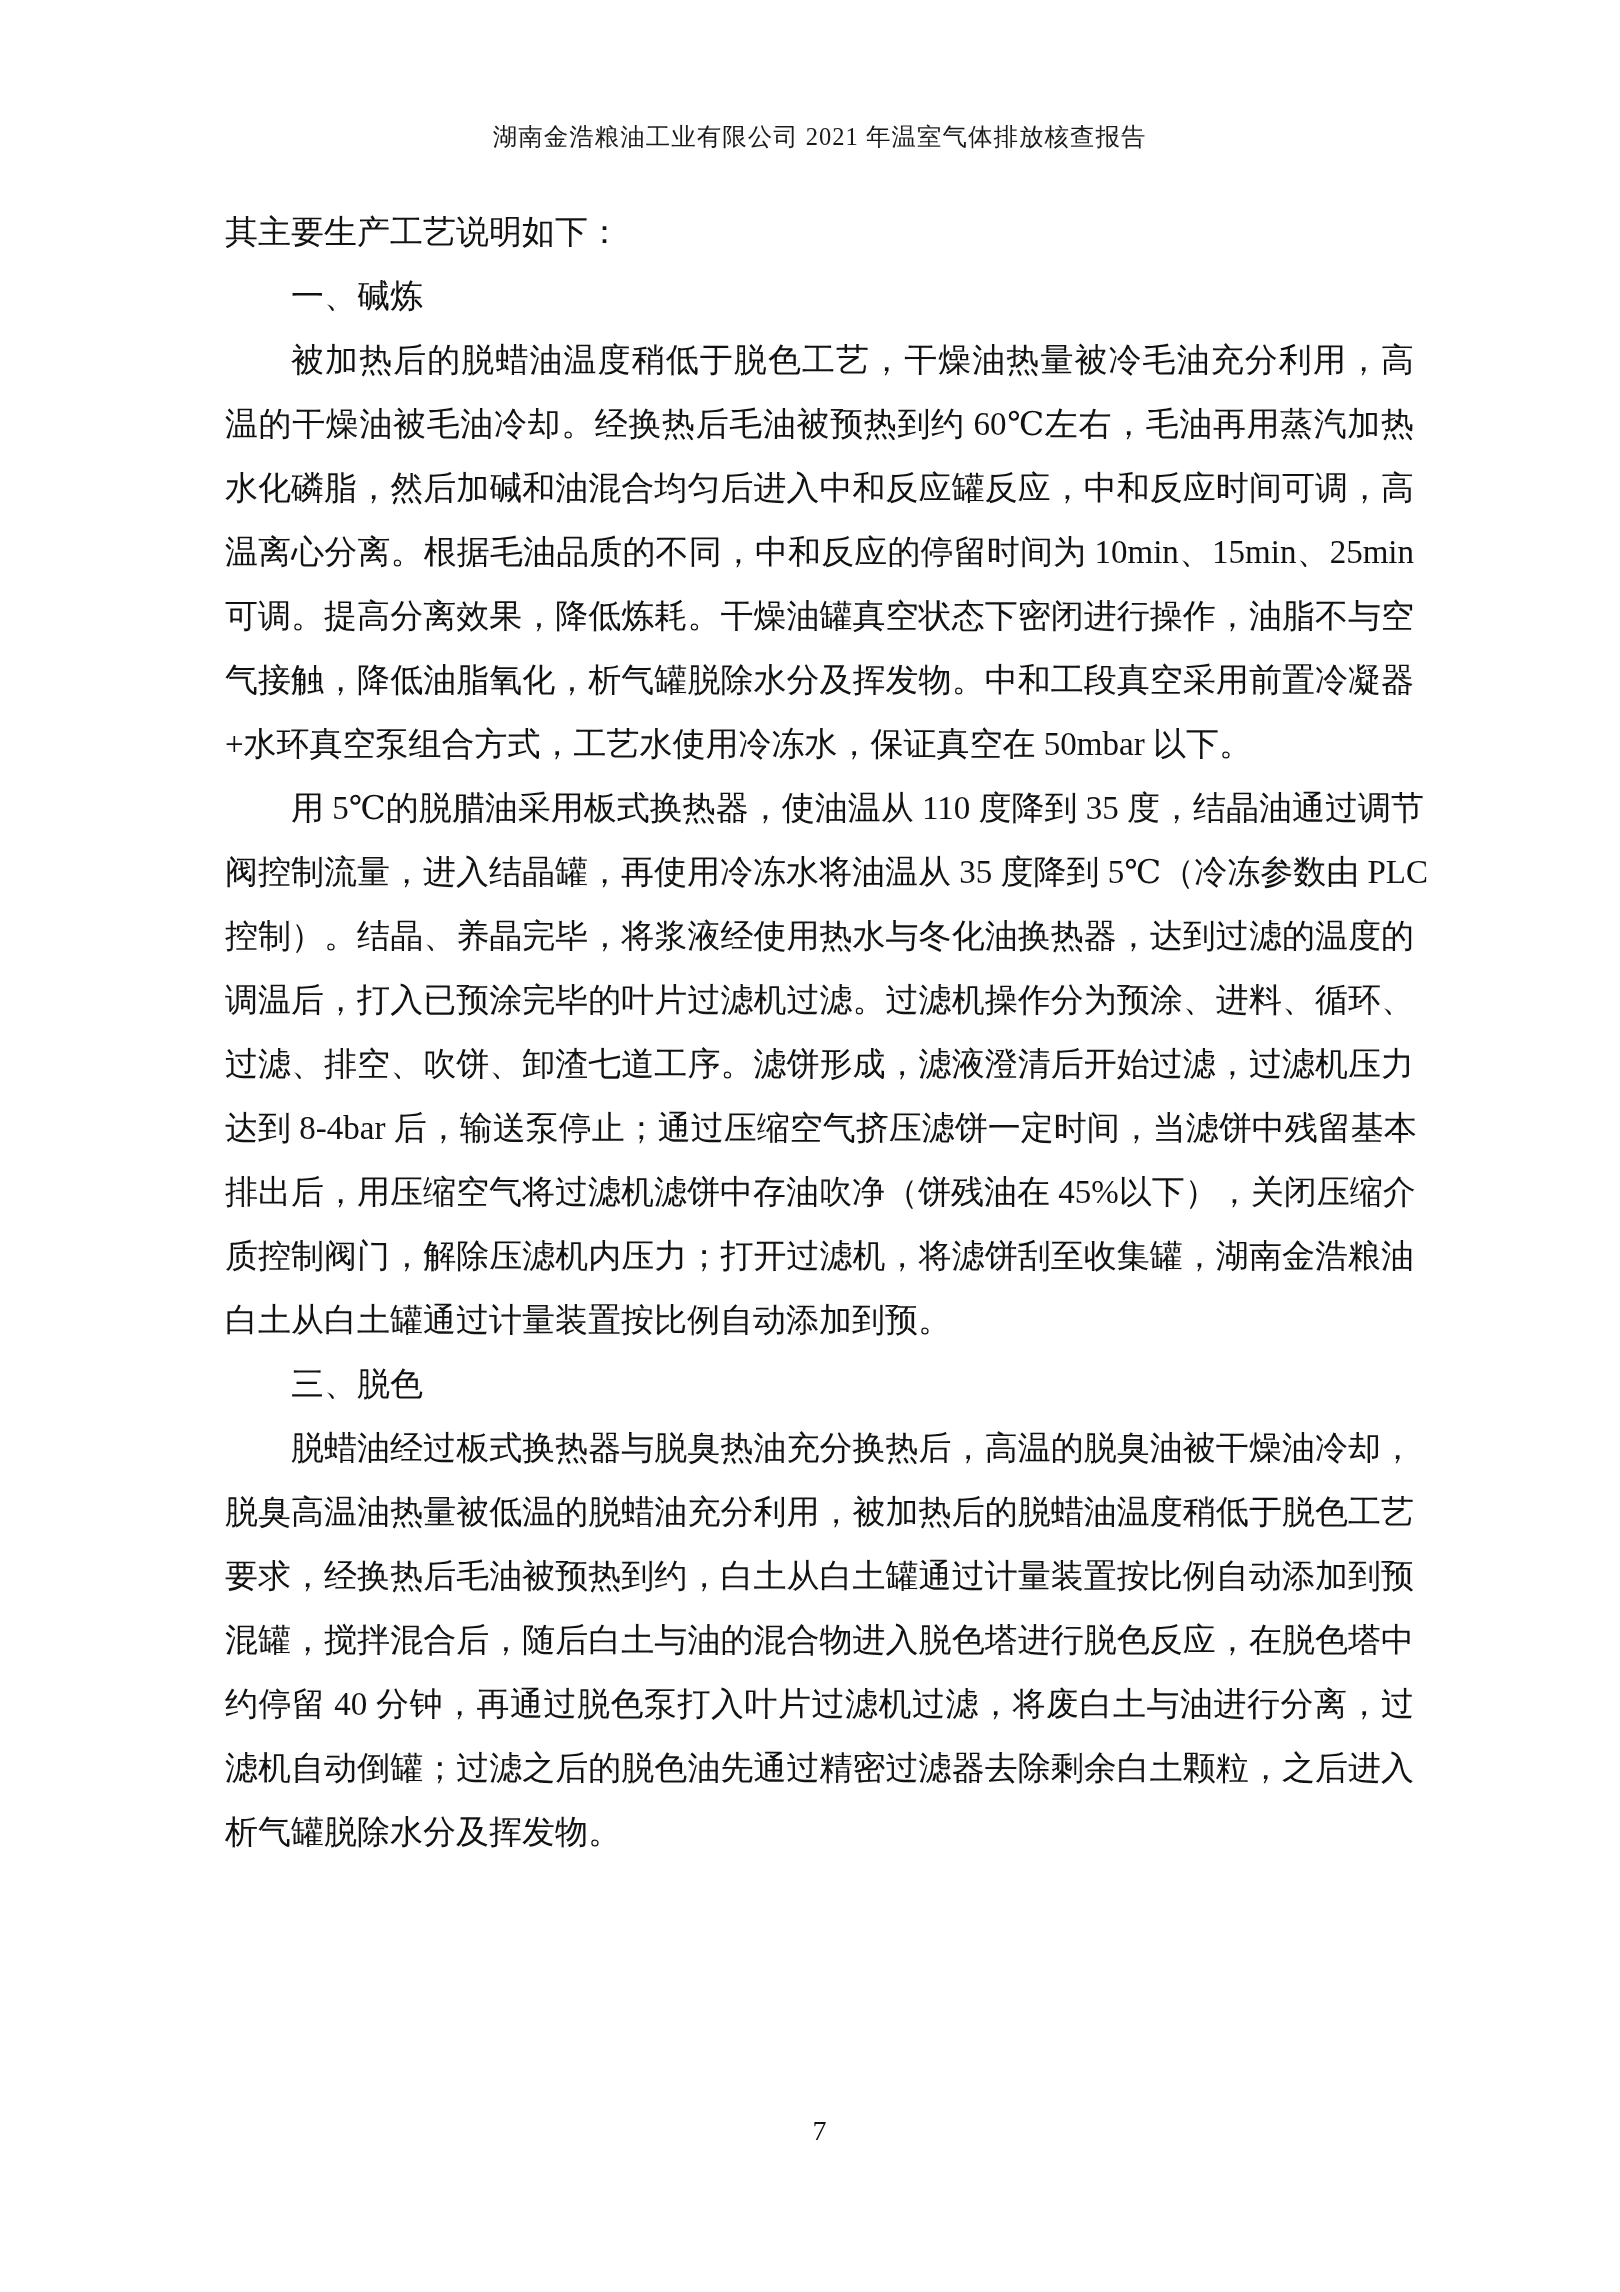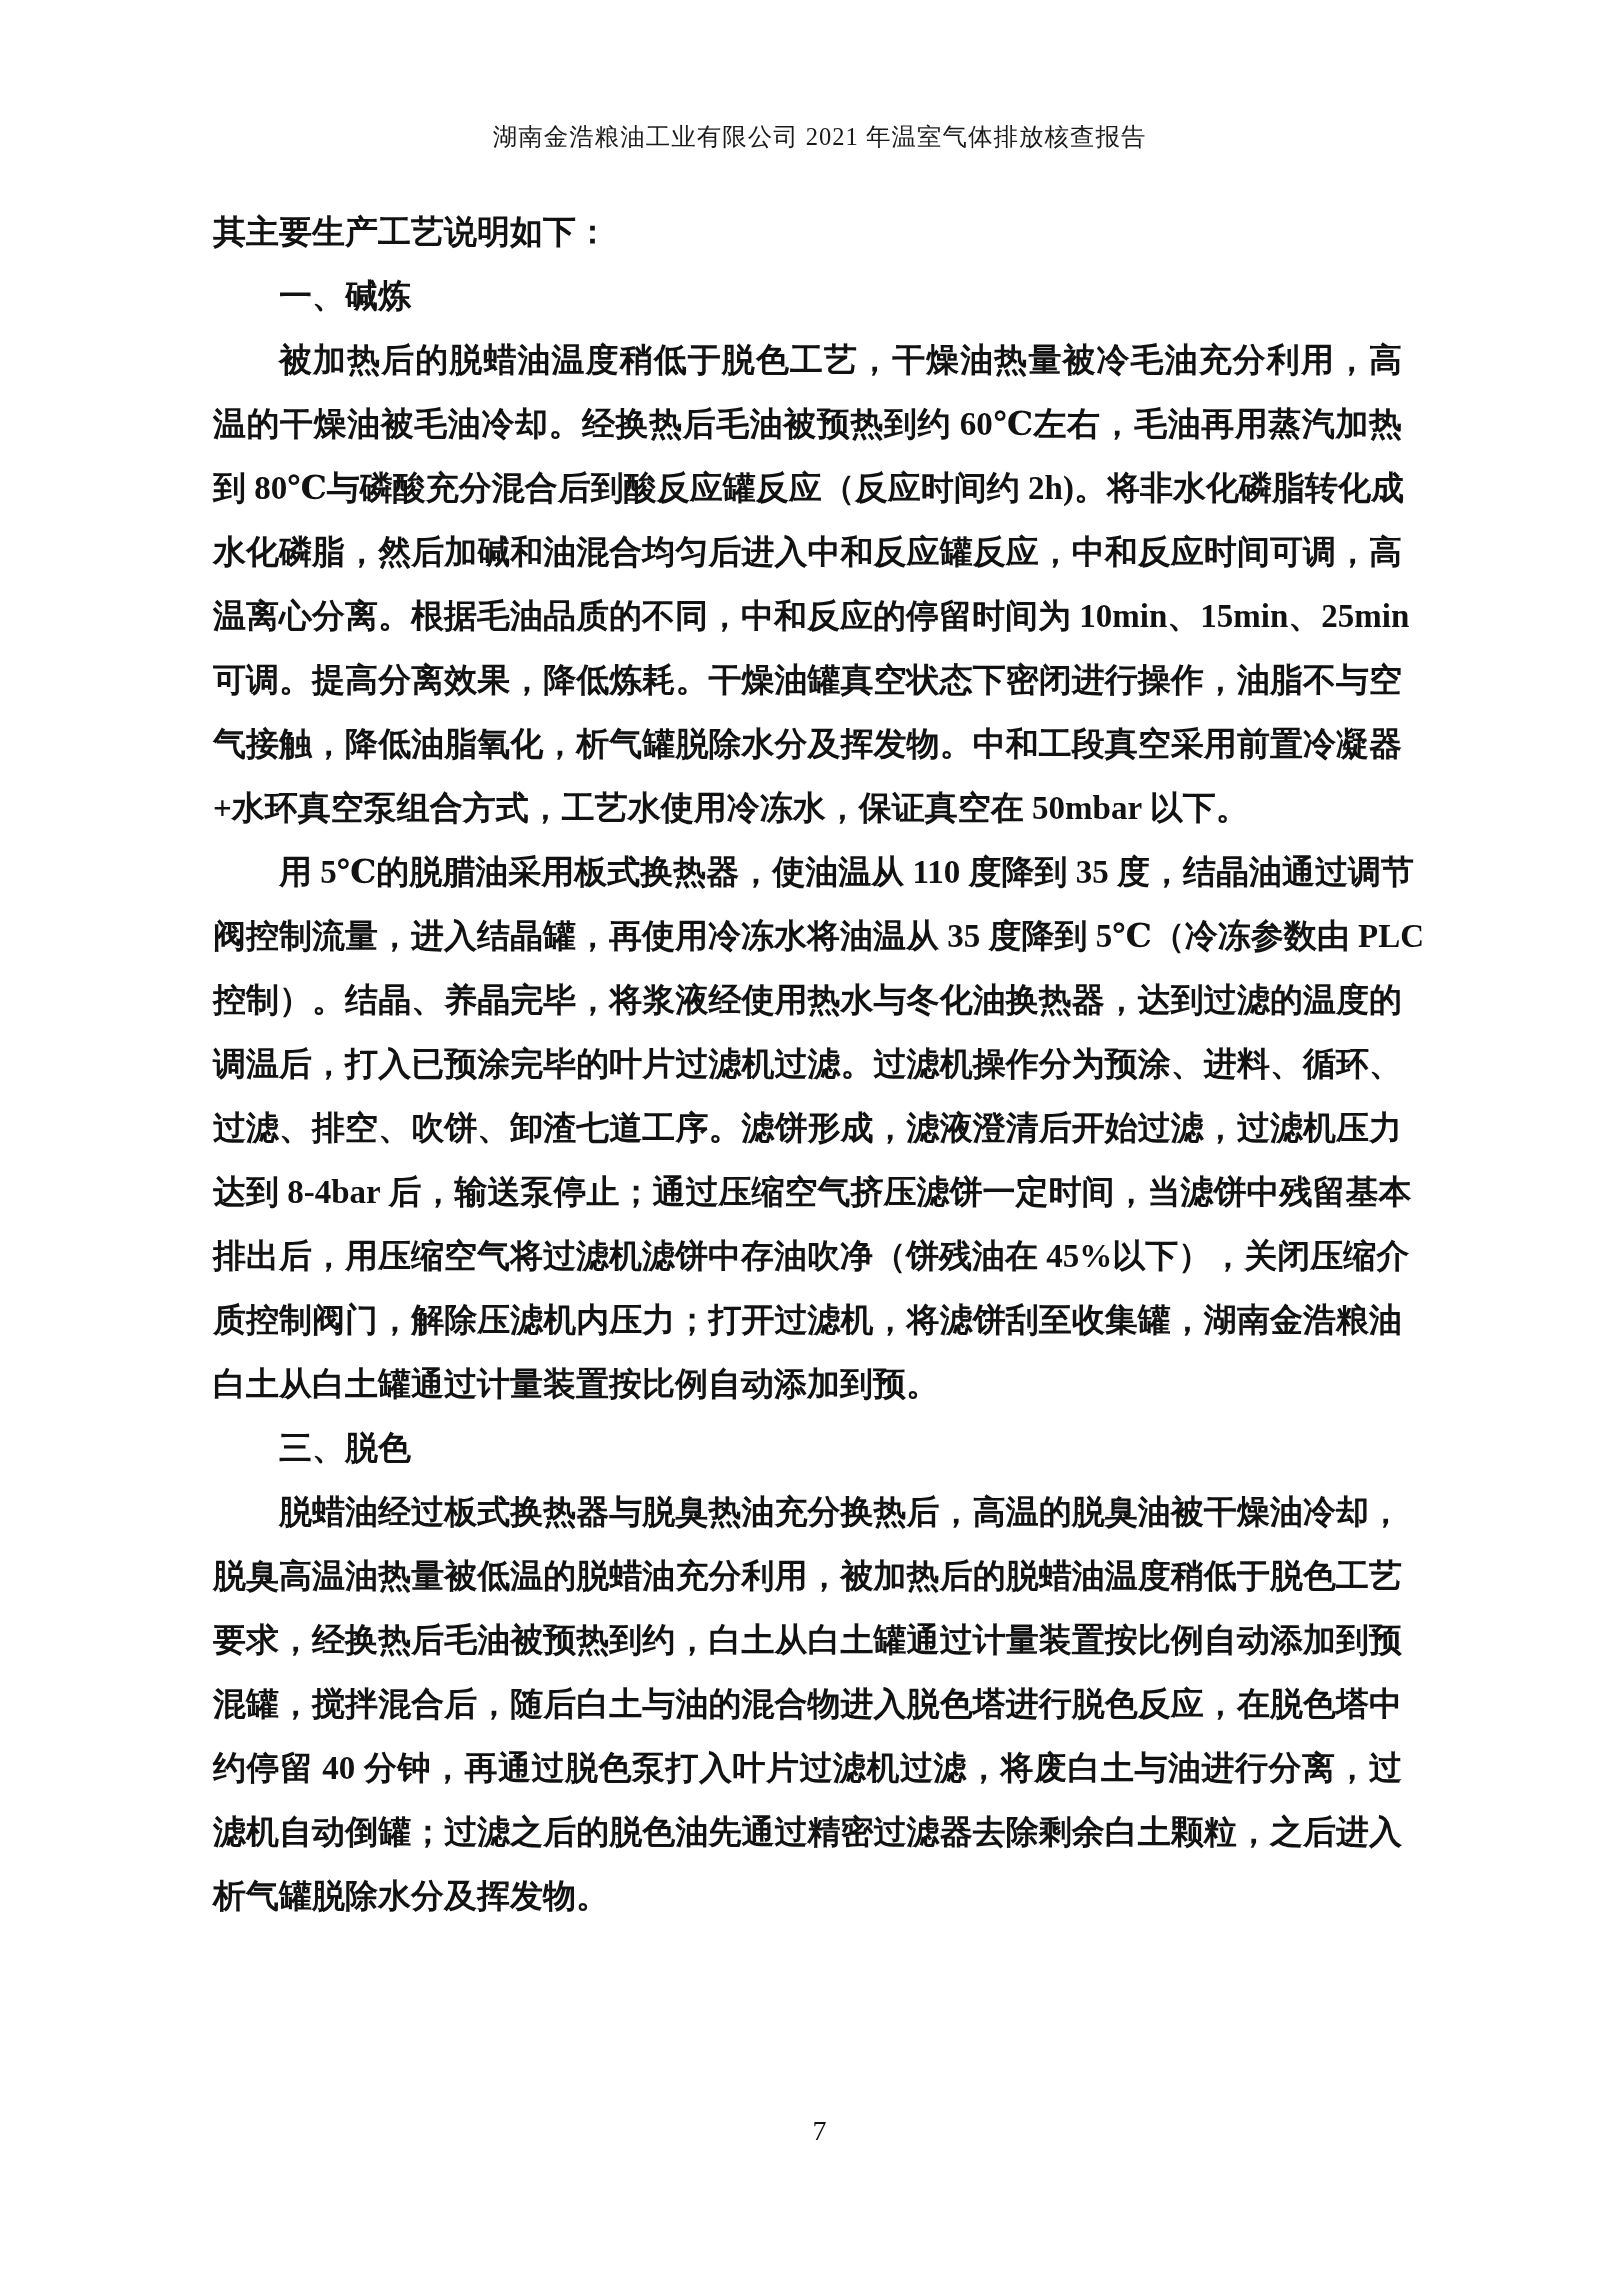--- a/index.html
+++ b/index.html
@@ -23,23 +23,22 @@
     width: 1189px;
     text-align: center;
     font-size: 24.5px;
     letter-spacing: 1px;
     color: #1a1a1a;
     white-space: nowrap;
   }
   .body-block {
     position: absolute;
     top: 200px;
-    left: 213px;
+    left: 225px;
     width: 1189px;
-    font-weight: bold;
   }
   .line {
     font-size: 33px;
     line-height: 64px;
     height: 64px;
     text-align: justify;
     text-align-last: justify;
     text-justify: inter-character;
     white-space: nowrap;
     color: #121212;
@@ -73,21 +72,20 @@
 
   <div class="doc-header">湖南金浩粮油工业有限公司 2021 年温室气体排放核查报告</div>
 
   <div class="body-block">
 
     <div class="line last">其主要生产工艺说明如下：</div>
 
     <div class="line hd">一、碱炼</div>
     <div class="line ind">被加热后的脱蜡油温度稍低于脱色工艺，干燥油热量被冷毛油充分利用，高</div>
     <div class="line">温的干燥油被毛油冷却。经换热后毛油被预热到约 60℃左右，毛油再用蒸汽加热</div>
-    <div class="line">到 80℃与磷酸充分混合后到酸反应罐反应（反应时间约 2h)。将非水化磷脂转化成</div>
     <div class="line">水化磷脂，然后加碱和油混合均匀后进入中和反应罐反应，中和反应时间可调，高</div>
     <div class="line">温离心分离。根据毛油品质的不同，中和反应的停留时间为 10min、15min、25min</div>
     <div class="line">可调。提高分离效果，降低炼耗。干燥油罐真空状态下密闭进行操作，油脂不与空</div>
     <div class="line">气接触，降低油脂氧化，析气罐脱除水分及挥发物。中和工段真空采用前置冷凝器</div>
     <div class="line last">+水环真空泵组合方式，工艺水使用冷冻水，保证真空在 50mbar 以下。</div>
 
     <div class="line ind">用 5℃的脱腊油采用板式换热器，使油温从 110 度降到 35 度，结晶油通过调节</div>
     <div class="line">阀控制流量，进入结晶罐，再使用冷冻水将油温从 35 度降到 5℃（冷冻参数由 PLC</div>
     <div class="line">控制）。结晶、养晶完毕，将浆液经使用热水与冬化油换热器，达到过滤的温度的</div>
     <div class="line">调温后，打入已预涂完毕的叶片过滤机过滤。过滤机操作分为预涂、进料、循环、</div>

